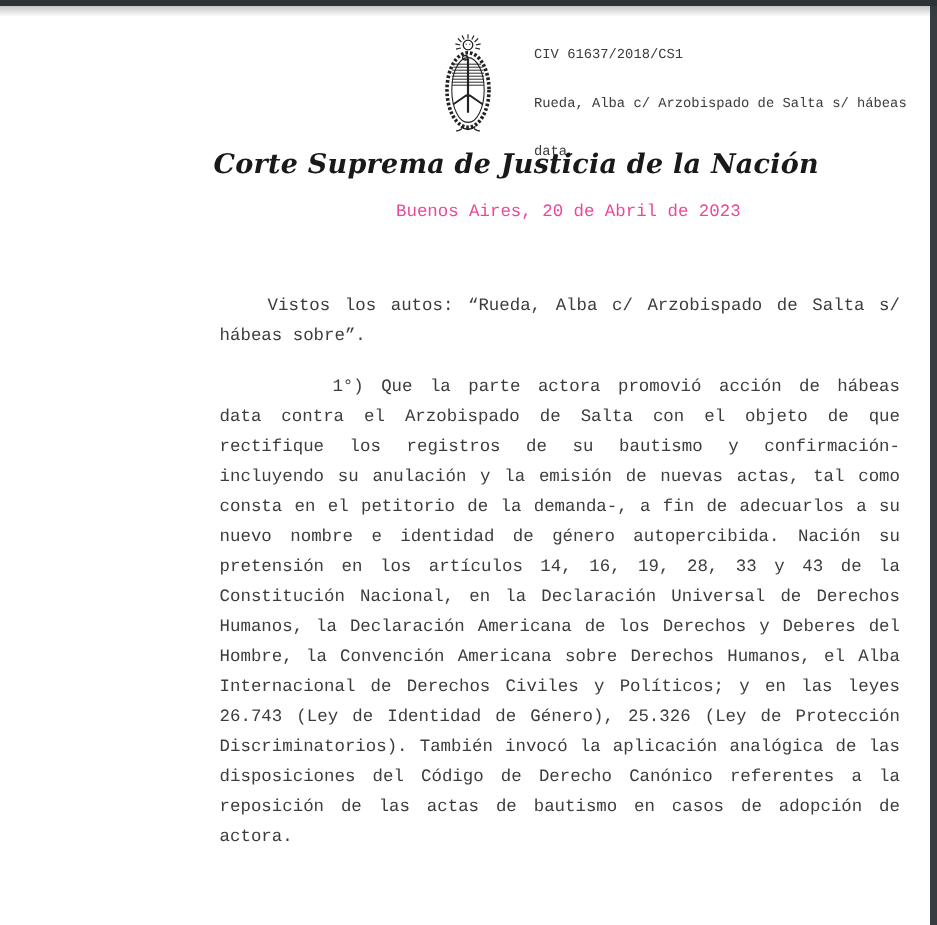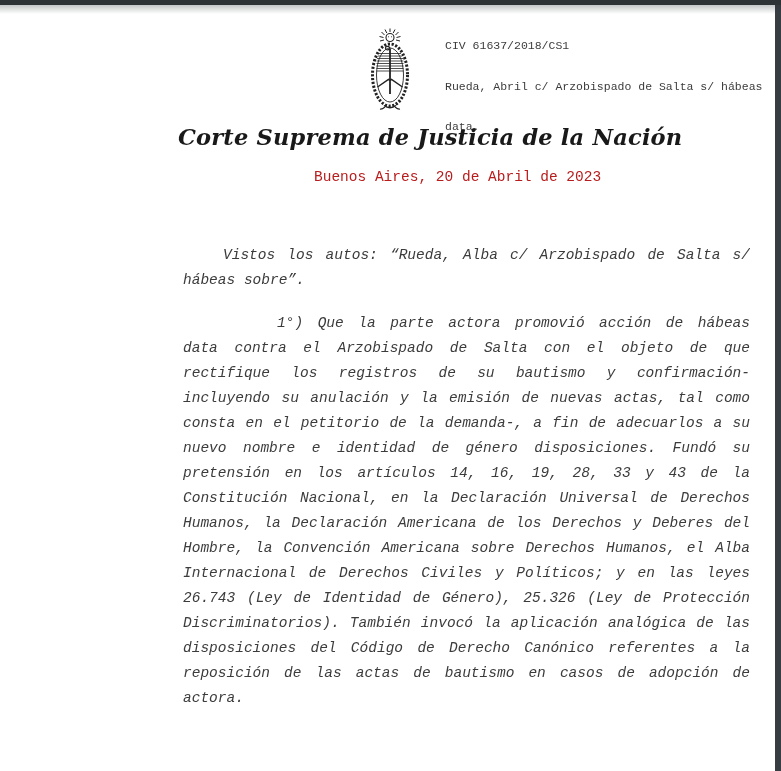--- a/index.html
+++ b/index.html
@@ -39,28 +39,28 @@
     position:absolute;left:178px;top:117px;width:445px;height:42px;
     text-align:left;
     font-family:"DejaVu Serif","Liberation Serif",serif;
     font-style:italic;font-weight:bold;
     font-size:22.5px;line-height:40px;color:#191919;
     letter-spacing:0.2px;
     white-space:nowrap;
   }
   
   .dateline{
-    position:absolute;left:314px;top:166px;
-    font-size:14.5px;line-height:22px;color:#b91c1c;
+    position:absolute;left:330px;top:166px;
+    font-size:14.5px;line-height:22px;color:#ec4899;
     white-space:pre;
   }
   
   .doc-body{
     position:absolute;left:183px;top:243px;width:567px;
-    font-size:14.5px;color:#3c3c3c;font-style:italic;
+    font-size:14.5px;color:#3c3c3c;
   }
   .para{margin:0;}
   .para + .para{margin-top:18px;}
   .para:nth-child(3){margin-top:10px;}
   .line{
     height:25px;line-height:25px;
     text-align:justify;text-align-last:justify;
     white-space:normal;overflow:hidden;
   }
   .line.last{text-align-last:left;}
@@ -69,21 +69,21 @@
 </style>
 </head>
 <body>
 
 <div class="top-bar"></div>
 <div class="top-bar-shadow"></div>
 <div class="right-strip"></div>
 
 <div class="case-header">
   <div>CIV 61637/2018/CS1</div>
-  <div>Rueda, Abril c/ Arzobispado de Salta s/ hábeas</div>
+  <div>Rueda, Alba c/ Arzobispado de Salta s/ hábeas</div>
   <div>data.</div>
 </div>
 
 <div class="emblem">
   <svg viewBox="0 0 50 86" xmlns="http://www.w3.org/2000/svg" fill="none" stroke="#222222">
 
     <g stroke-width="1">
       <line x1="25" y1="0.5" x2="25" y2="4"></line>
       <line x1="20" y1="1.5" x2="21.8" y2="5"></line>
       <line x1="30" y1="1.5" x2="28.2" y2="5"></line>
@@ -134,21 +134,21 @@
     <div class="para p-single">
       <div class="line first">Vistos los autos: “Rueda, Alba c/ Arzobispado de Salta s/</div>
       <div class="line last">hábeas sobre”.</div>
     </div>
     <div class="para p-double">
       <div class="line first">1°) Que la parte actora promovió acción de hábeas</div>
       <div class="line">data contra el Arzobispado de Salta con el objeto de que</div>
       <div class="line">rectifique los registros de su bautismo y confirmación-</div>
       <div class="line">incluyendo su anulación y la emisión de nuevas actas, tal como</div>
       <div class="line">consta en el petitorio de la demanda-, a fin de adecuarlos a su</div>
-      <div class="line">nuevo nombre e identidad de género disposiciones. Fundó su</div>
+      <div class="line">nuevo nombre e identidad de género autopercibida. Nación su</div>
       <div class="line">pretensión en los artículos 14, 16, 19, 28, 33 y 43 de la</div>
       <div class="line">Constitución Nacional, en la Declaración Universal de Derechos</div>
       <div class="line">Humanos, la Declaración Americana de los Derechos y Deberes del</div>
       <div class="line">Hombre, la Convención Americana sobre Derechos Humanos, el Alba</div>
       <div class="line">Internacional de Derechos Civiles y Políticos; y en las leyes</div>
       <div class="line">26.743 (Ley de Identidad de Género), 25.326 (Ley de Protección</div>
       <div class="line">Discriminatorios). También invocó la aplicación analógica de las</div>
       <div class="line">disposiciones del Código de Derecho Canónico referentes a la</div>
       <div class="line">reposición de las actas de bautismo en casos de adopción de</div>
       <div class="line last">actora.</div>

